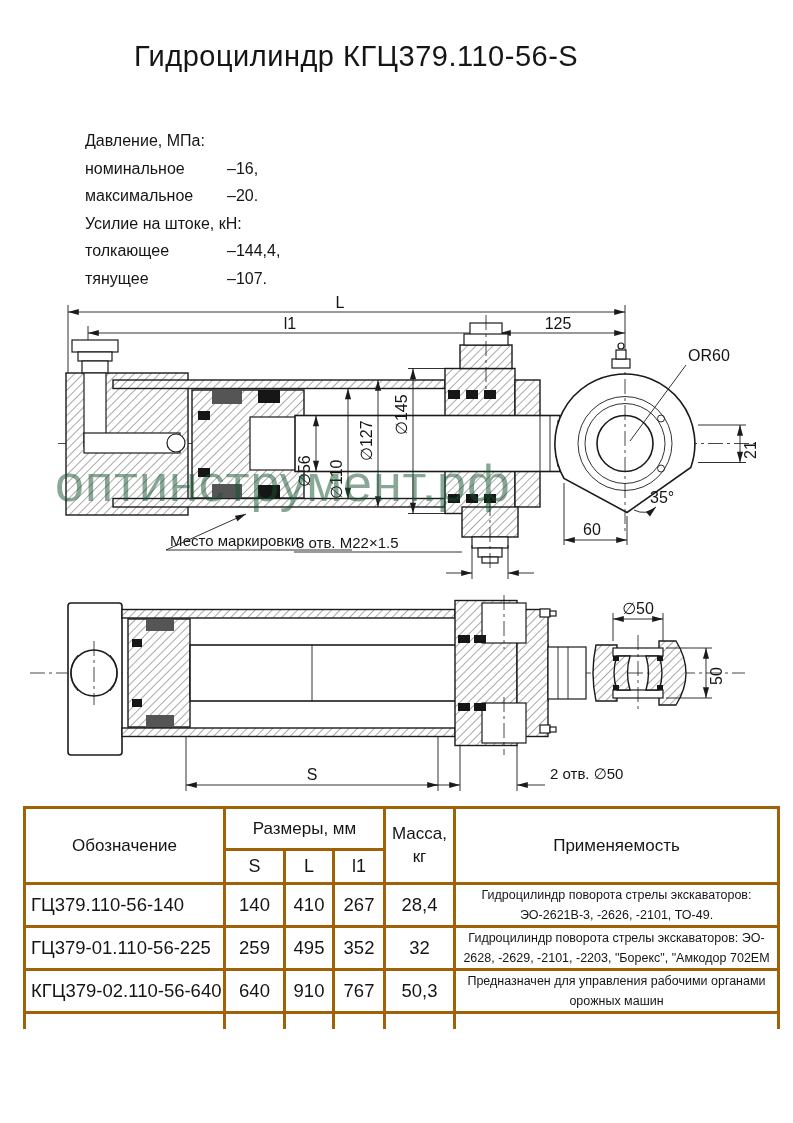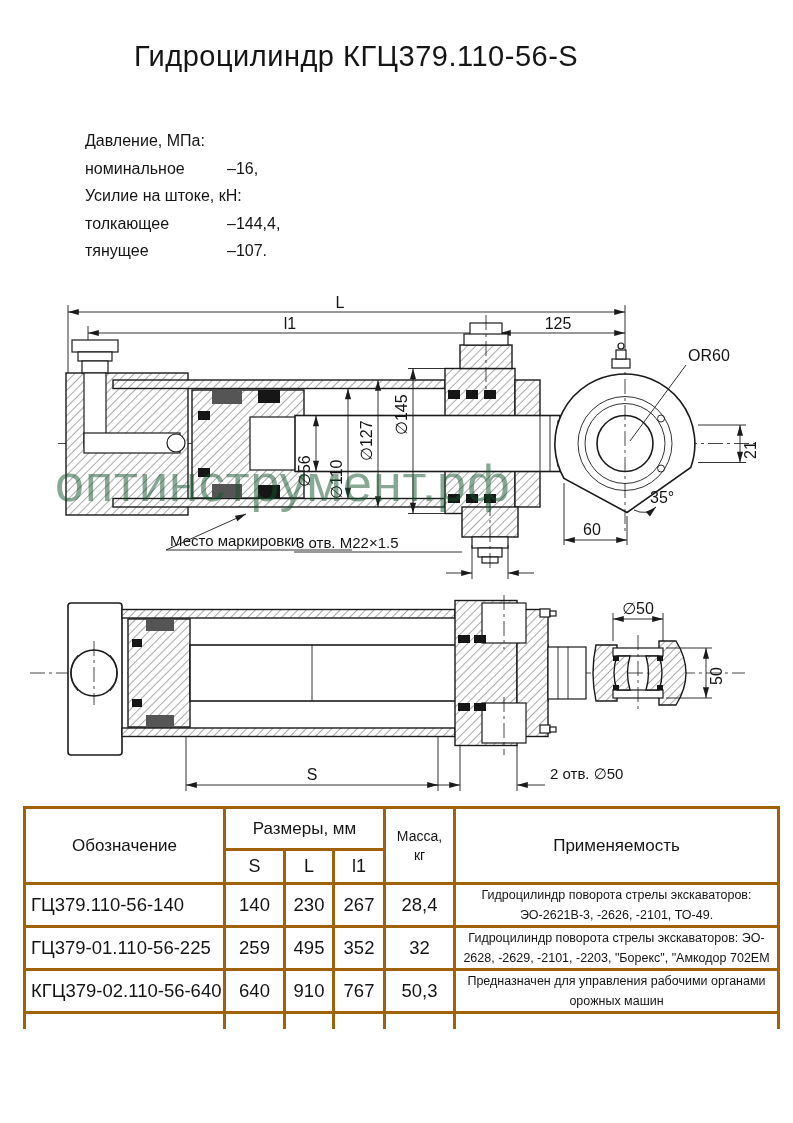--- a/index.html
+++ b/index.html
@@ -28,40 +28,44 @@
   .g{fill:#555;stroke:none;}
   .dim1{stroke:#1b1b1b;stroke-width:.9;fill:none;marker-start:url(#ar1);marker-end:url(#ar1);}
   .de1{stroke:#1b1b1b;stroke-width:.9;fill:none;marker-end:url(#ar1);}
   .dim2{stroke:#1b1b1b;stroke-width:.9;fill:none;marker-start:url(#ar2);marker-end:url(#ar2);}
   .de2{stroke:#1b1b1b;stroke-width:.9;fill:none;marker-end:url(#ar2);}
   .tbl{position:absolute;left:23px;top:806px;border-collapse:collapse;table-layout:fixed;z-index:4;background:#fff;}
   .tbl td,.tbl th{border:3px solid #a16207;font-weight:400;padding:0;text-align:center;vertical-align:middle;}
   .tbl tr.h1{height:42px;} .tbl tr.h2{height:34px;} .tbl tr.r{height:42px;} .tbl tr.stub{height:16px;}
   .tbl tr.stub td{border-bottom:none;}
   .hdr{font-size:17px;} .sub{font-size:18px;}
-  .mass-h{white-space:pre-line;font-size:14px;line-height:1.35;}
+  .mass-h{white-space:pre-line;font-size:17px;line-height:1.35;}
   .des{text-align:left !important;padding-left:5px !important;font-size:18.5px;white-space:nowrap;}
   .num{font-size:18.5px;}
   .app{font-size:12.5px;line-height:1.6;white-space:pre-line;padding:0 4px !important;}
 </style>
 </head>
 <body>
 
 <div class="page">
 
   <div class="title">Гидроцилиндр КГЦ379.110-56-S</div>
 
   <div class="specs">
     <div class="spec-row">
       <span class="spec-lbl">Давление, МПа:</span>
       <span class="spec-val"></span>
     </div>
     <div class="spec-row">
       <span class="spec-lbl">номинальное</span>
       <span class="spec-val">–16,</span>
+    </div>
+    <div class="spec-row">
+      <span class="spec-lbl">максимальное</span>
+      <span class="spec-val">–20.</span>
     </div>
     <div class="spec-row">
       <span class="spec-lbl">Усилие на штоке, кН:</span>
       <span class="spec-val"></span>
     </div>
     <div class="spec-row">
       <span class="spec-lbl">толкающее</span>
       <span class="spec-val">–144,4,</span>
     </div>
     <div class="spec-row">
@@ -356,21 +360,21 @@
       <td class="hdr" rowspan="2">Применяемость</td>
     </tr>
     <tr class="h2">
       <td class="sub">S</td>
       <td class="sub">L</td>
       <td class="sub">l1</td>
     </tr>
     <tr class="r">
       <td class="des">ГЦ379.110-56-140</td>
       <td class="num">140</td>
-      <td class="num">230</td>
+      <td class="num">410</td>
       <td class="num">267</td>
       <td class="num">28,4</td>
       <td class="app">Гидроцилиндр поворота стрелы экскаваторов:
 ЭО-2621В-3, -2626, -2101, ТО-49.</td>
     </tr>
     <tr class="r">
       <td class="des">ГЦ379-01.110-56-225</td>
       <td class="num">259</td>
       <td class="num">495</td>
       <td class="num">352</td>

